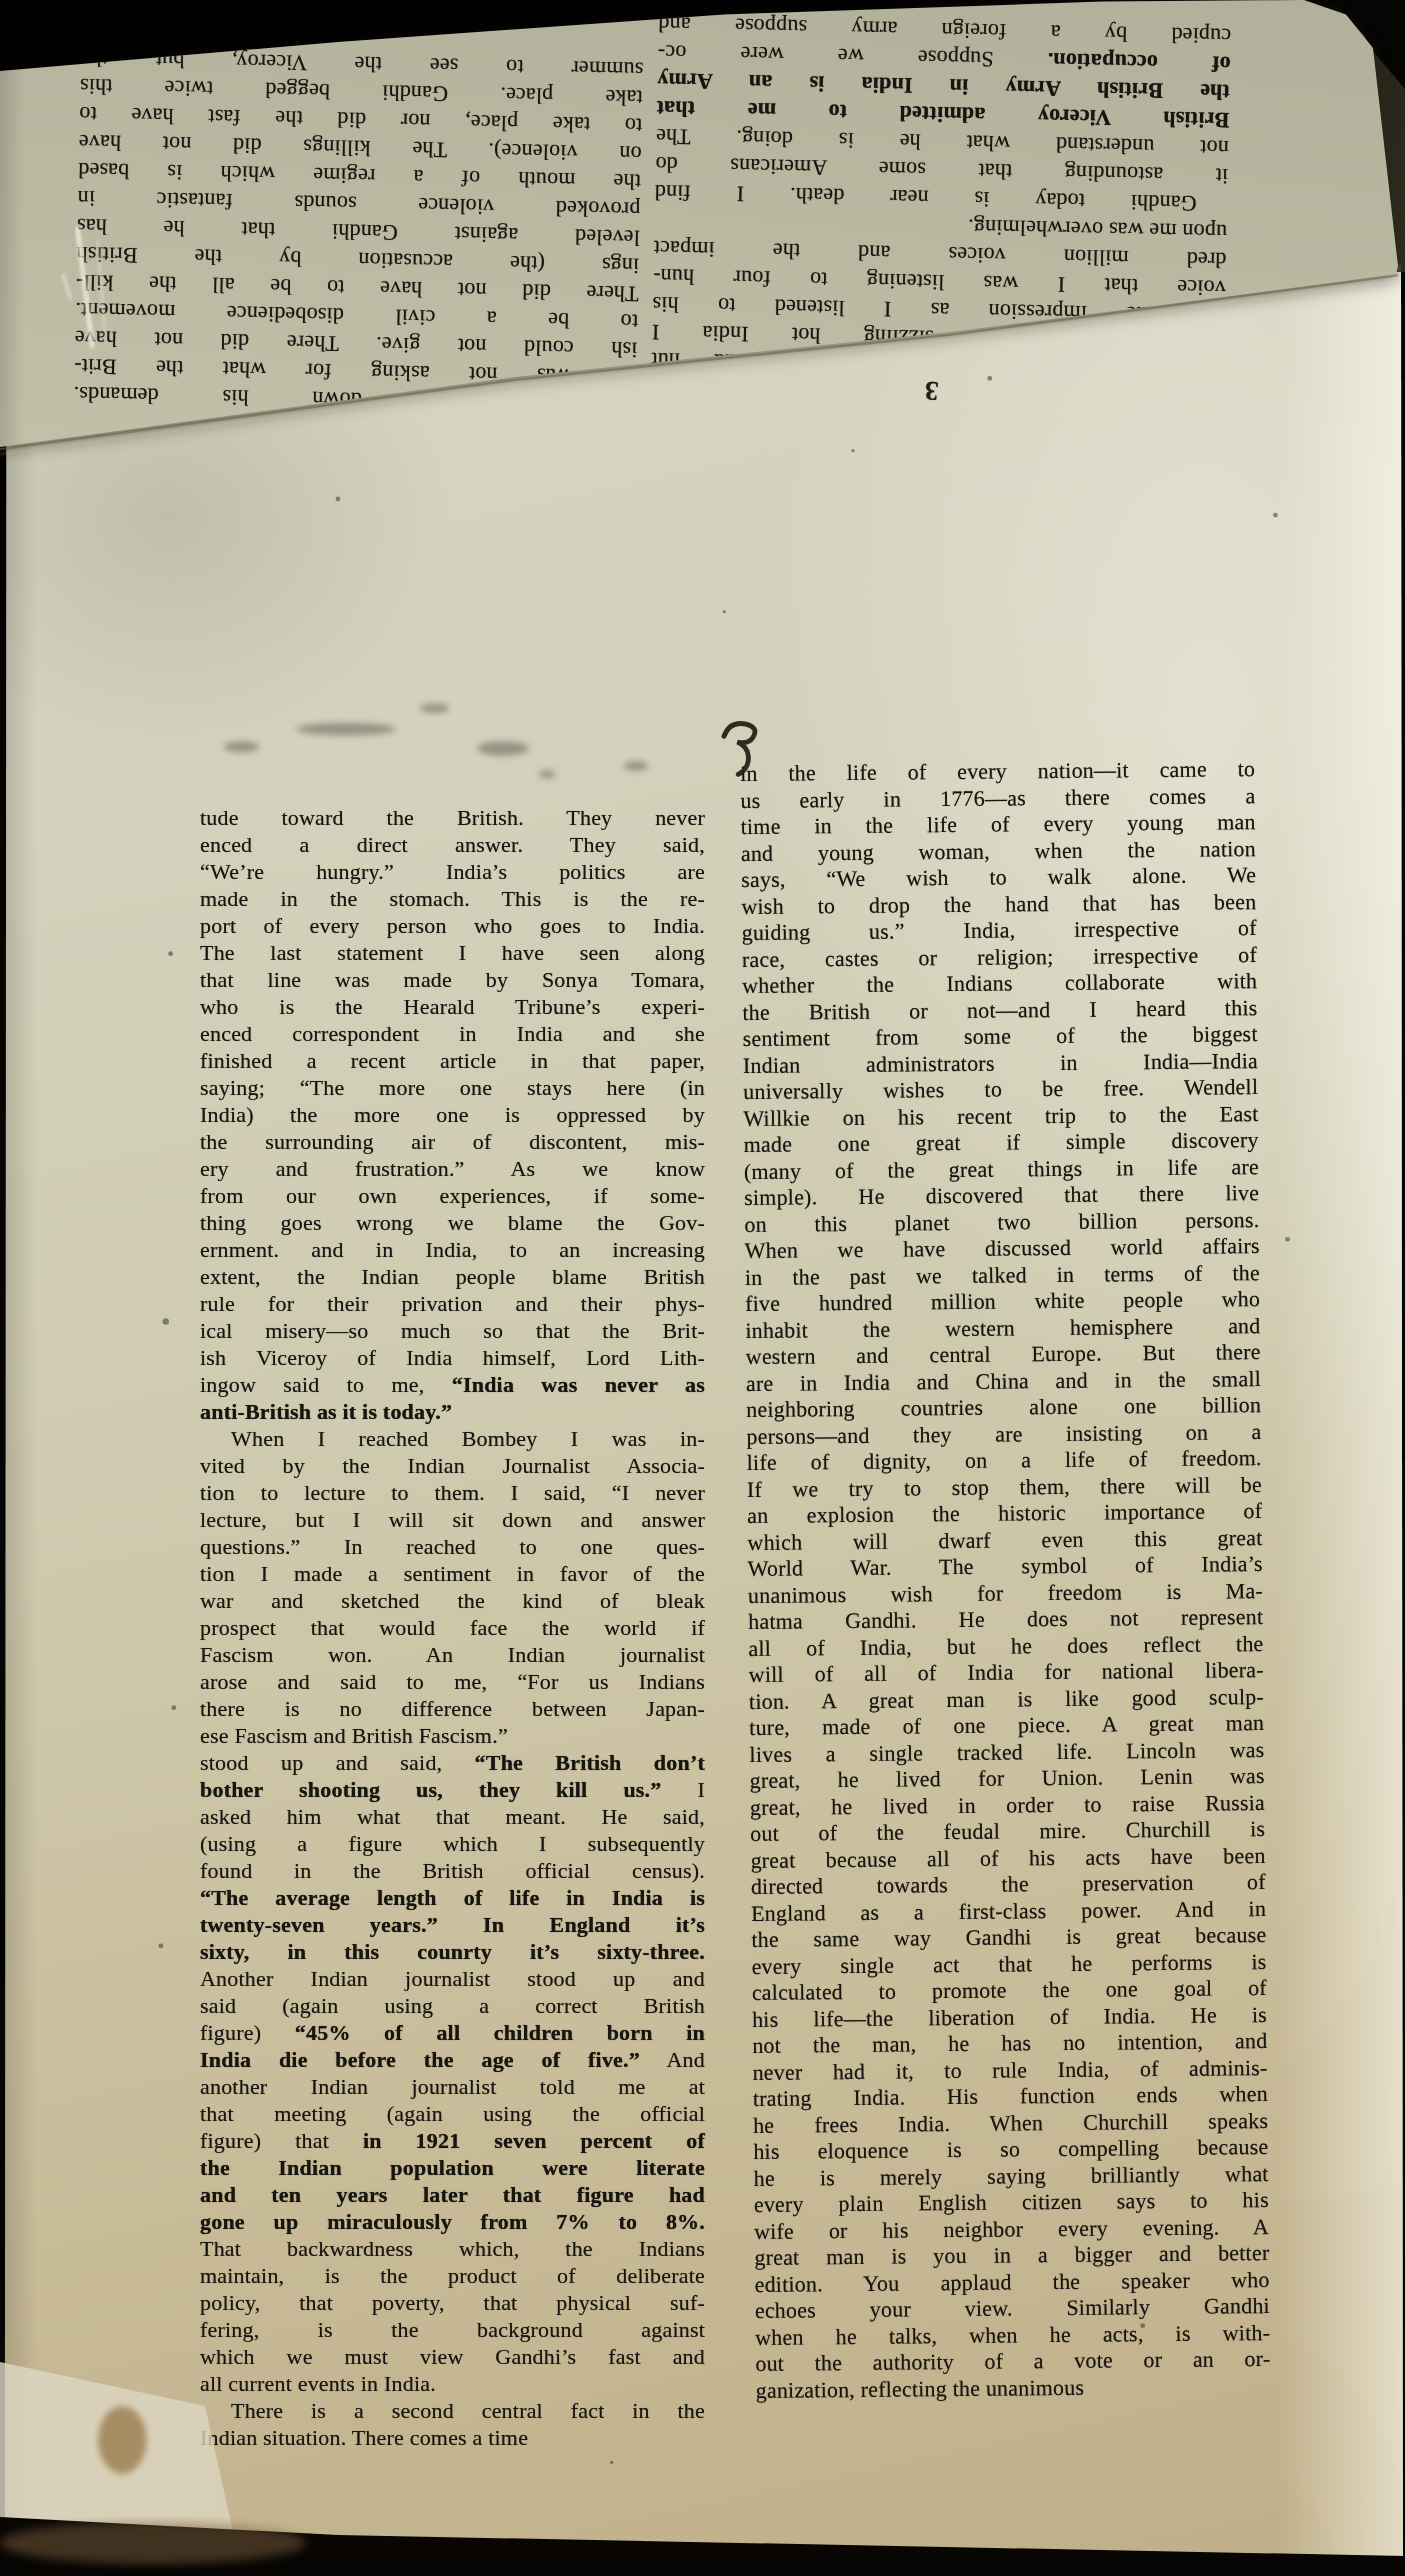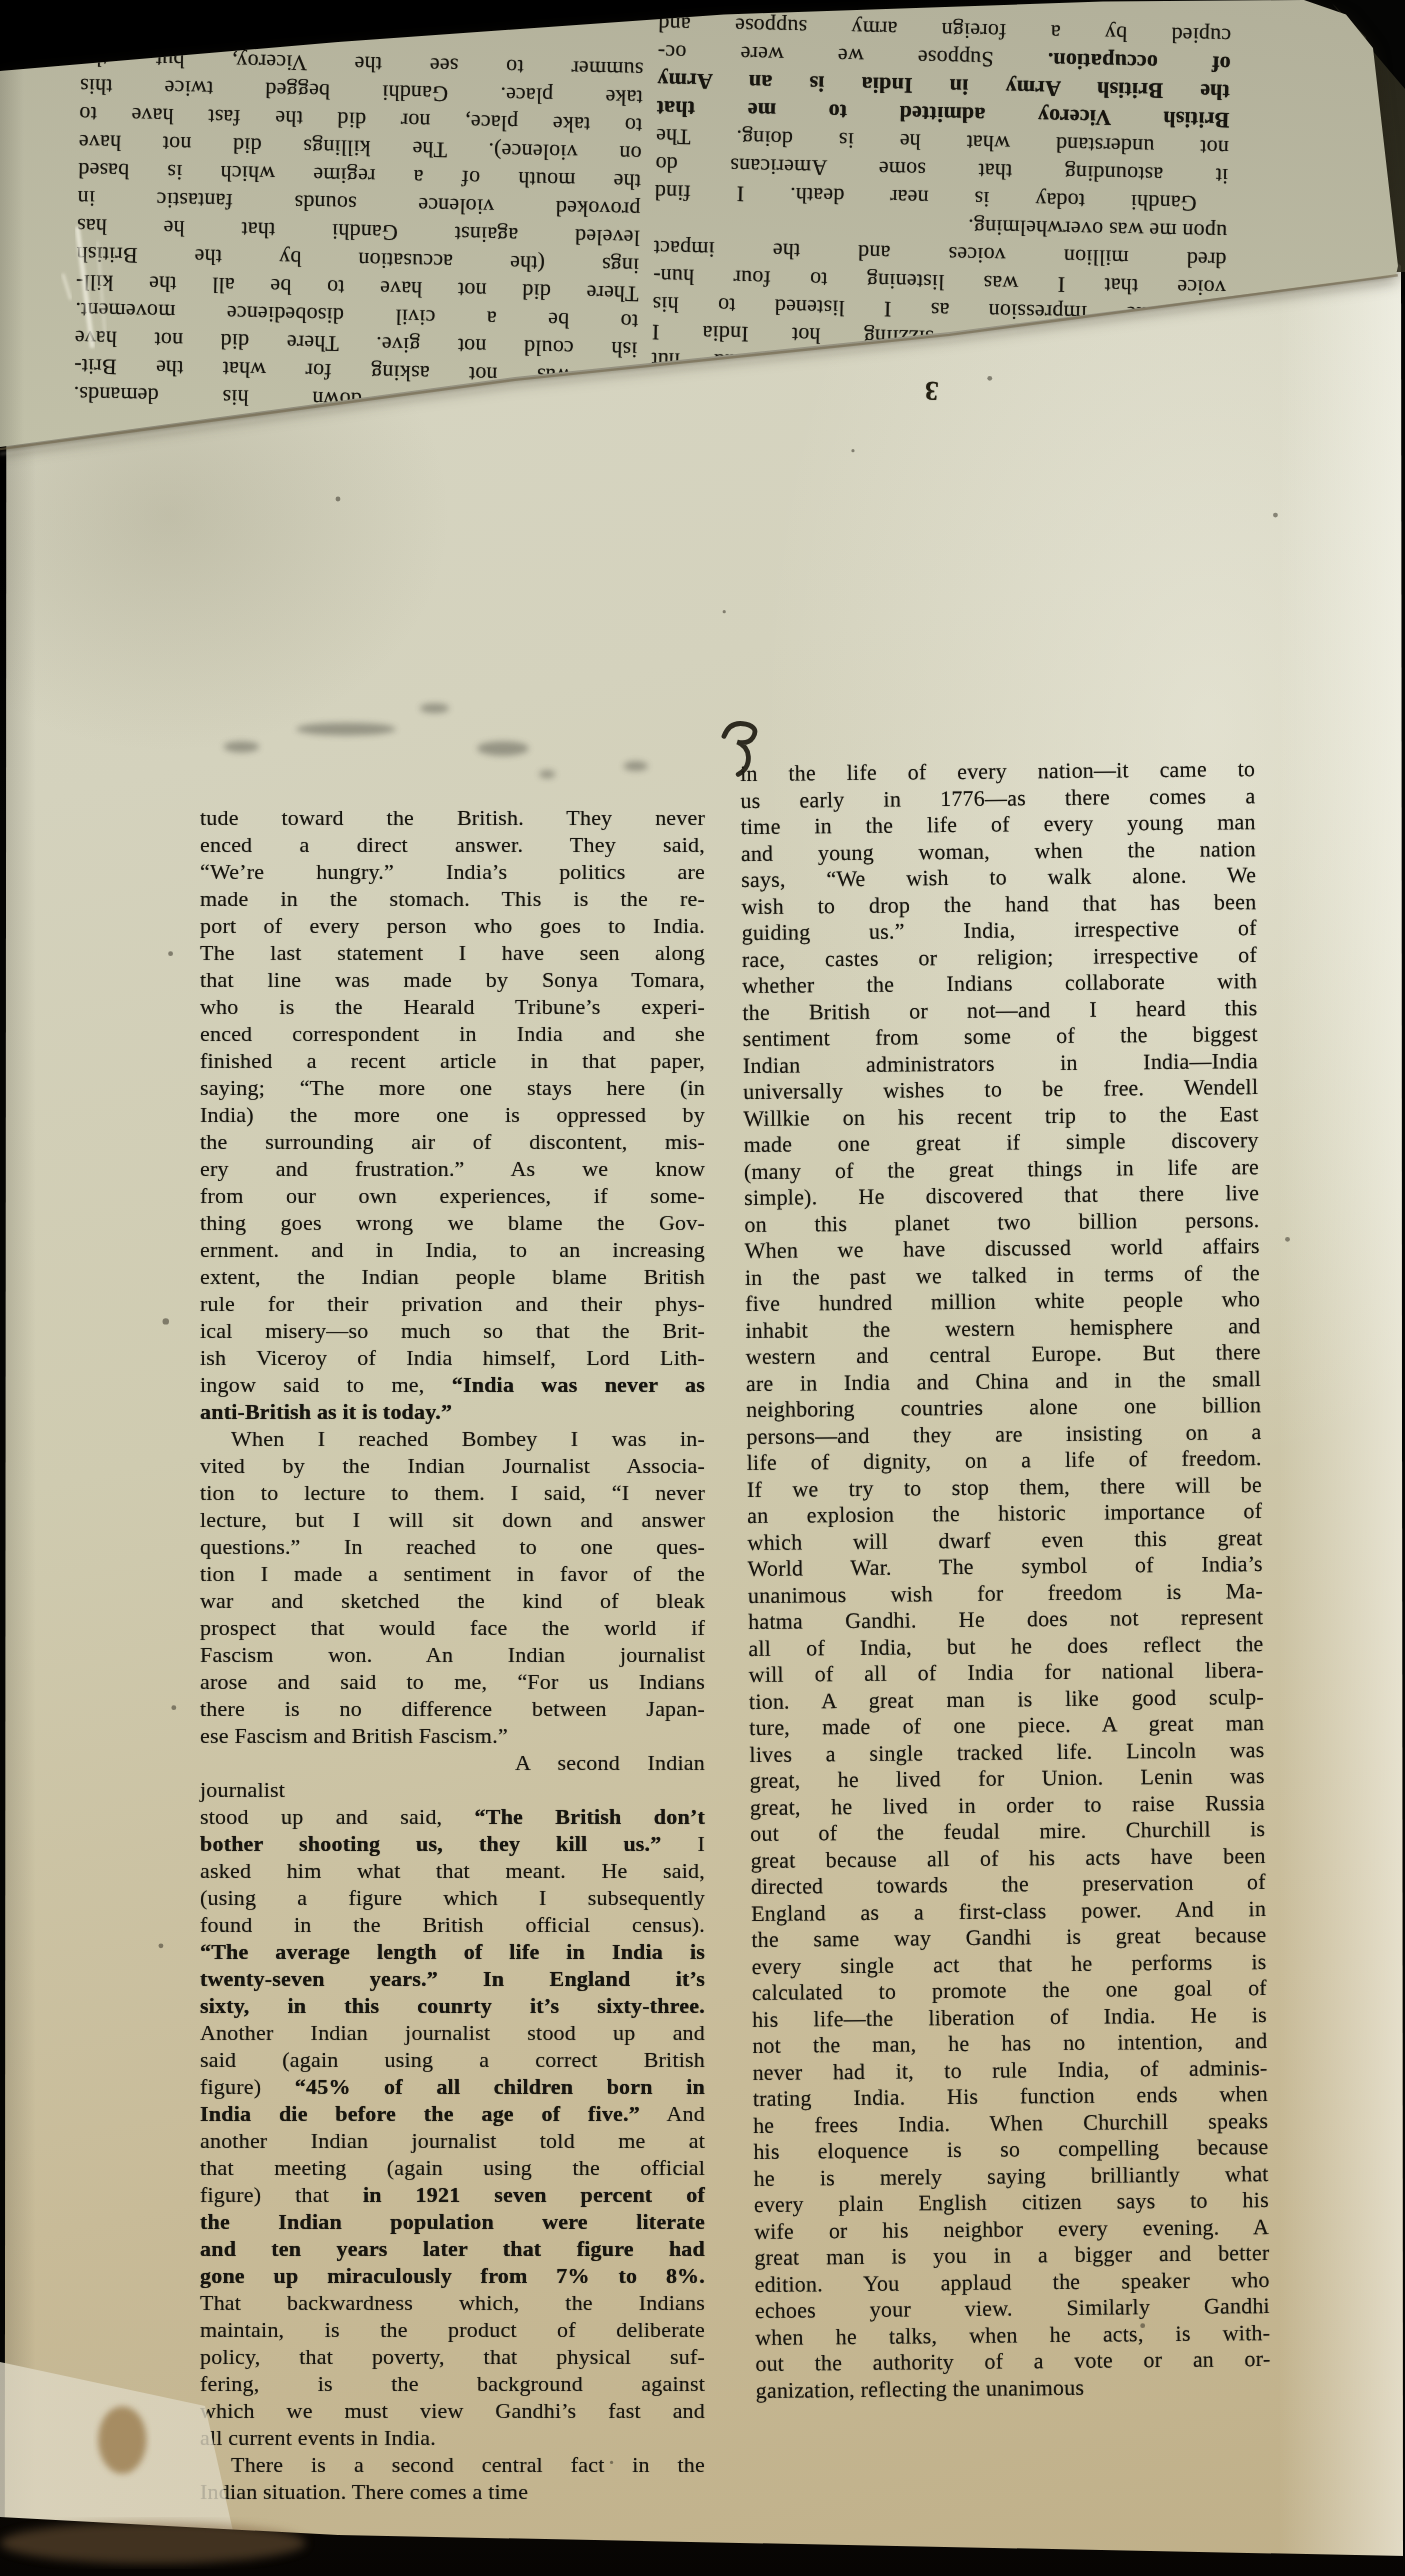--- a/index.html
+++ b/index.html
@@ -122,21 +122,20 @@
         <div class="tline"><span>tion to lecture to them. I said, “I never</span></div>
         <div class="tline"><span>lecture, but I will sit down and answer</span></div>
         <div class="tline"><span>questions.” In reached to one ques-</span></div>
         <div class="tline"><span>tion I made a sentiment in favor of the</span></div>
         <div class="tline"><span>war and sketched the kind of bleak</span></div>
         <div class="tline"><span>prospect that would face the world if</span></div>
         <div class="tline"><span>Fascism won. An Indian journalist</span></div>
         <div class="tline"><span>arose and said to me, “For us Indians</span></div>
         <div class="tline"><span>there is no difference between Japan-</span></div>
         <div class="tline rag"><span>ese Fascism and British Fascism.”</span></div>
-        <div class="tline bigindent"><span>A second Indian journalist</span></div>
         <div class="tline"><span>stood up and said, </span><b>“The British don’t</b><span></span></div>
         <div class="tline"><span></span><b>bother shooting us, they kill us.”</b><span> I</span></div>
         <div class="tline"><span>asked him what that meant. He said,</span></div>
         <div class="tline"><span>(using a figure which I subsequently</span></div>
         <div class="tline"><span>found in the British official census).</span></div>
         <div class="tline"><span></span><b>“The average length of life in India is</b><span></span></div>
         <div class="tline"><span></span><b>twenty-seven years.” In England it’s</b><span></span></div>
         <div class="tline"><span></span><b>sixty, in this counrty it’s sixty-three.</b><span></span></div>
         <div class="tline"><span>Another Indian journalist stood up and</span></div>
         <div class="tline"><span>said (again using a correct British</span></div>

